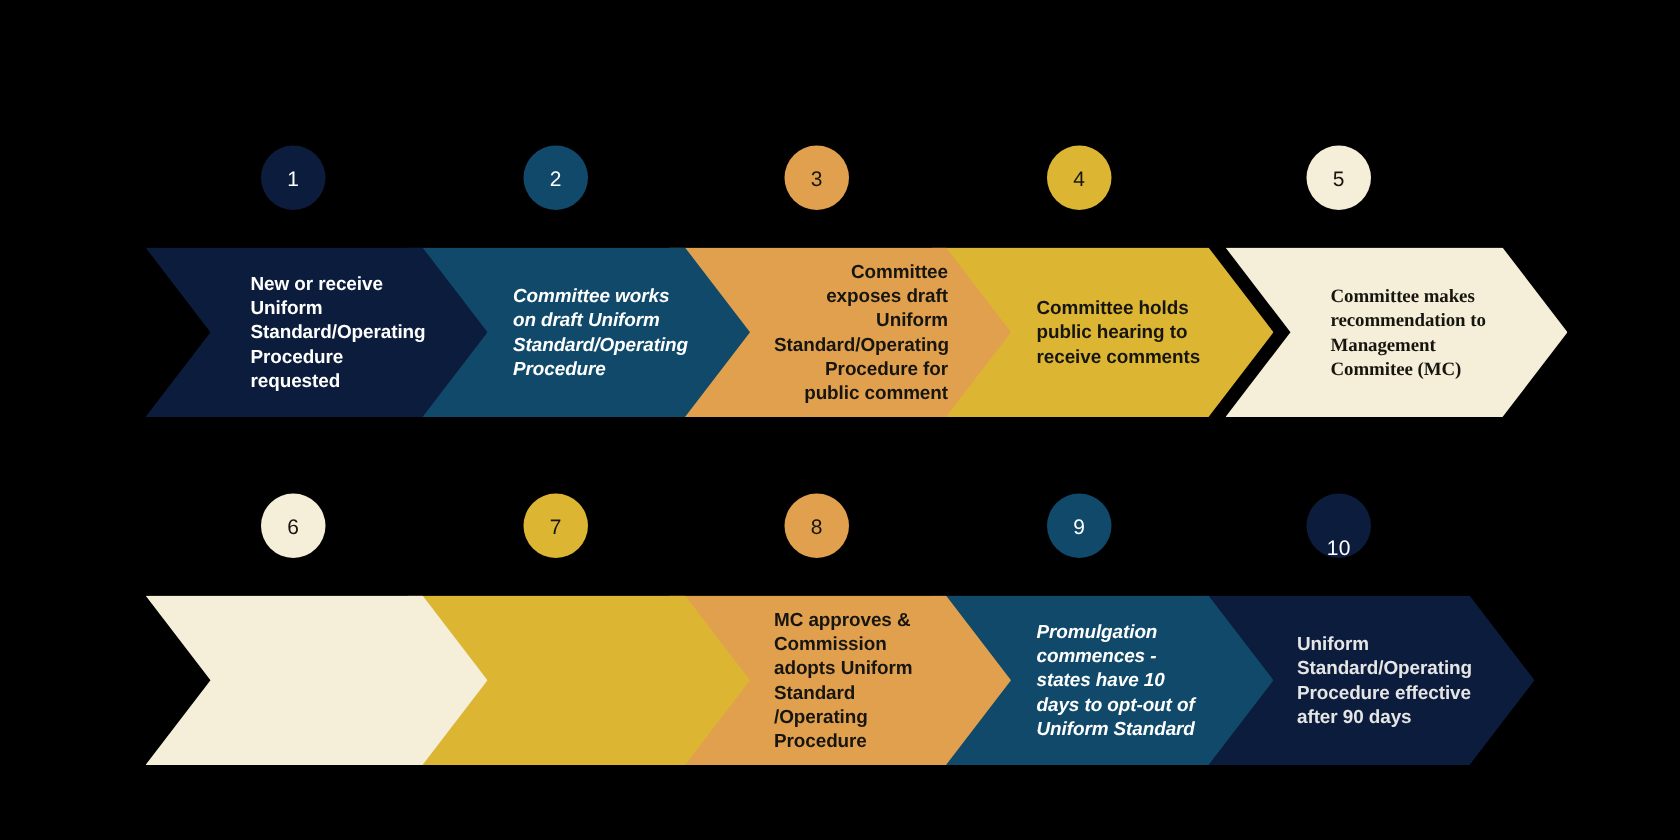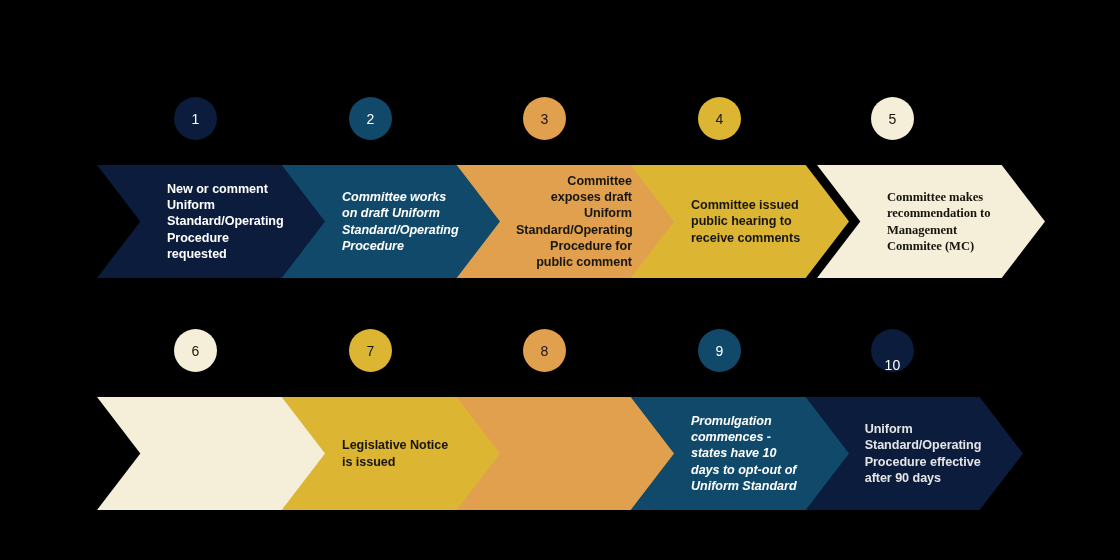--- a/index.html
+++ b/index.html
@@ -99,33 +99,33 @@
     </div>
     <div class="badge" style="left: 698px; top: 97px; background: rgb(220, 182, 51); color: rgb(23, 21, 15);">
       <span>4</span>
     </div>
     <div class="badge" style="left: 871px; top: 97px; background: rgb(245, 238, 216); color: rgb(23, 21, 15);">
       <span>5</span>
     </div>
 
     <div class="step first" style="left:97px; top:165px; width:228px; z-index:5;">
       <div class="shape" style="background: rgb(12, 28, 61);"></div>
-      <div class="label" style="color: rgb(255, 255, 255);"><span class="label-inner">New or comment Uniform Standard/Operating Procedure requested</span></div>
+      <div class="label" style="color: rgb(255, 255, 255);"><span class="label-inner">New or receive Uniform Standard/Operating Procedure requested</span></div>
     </div>
     <div class="step" style="left:272px; top:165px; width:228px; z-index:4;">
       <div class="shape" style="background: rgb(16, 73, 106);"></div>
       <div class="label" style="color: rgb(255, 255, 255); font-style: italic;"><span class="label-inner">Committee works on draft Uniform Standard/Operating Procedure</span></div>
     </div>
     <div class="step" style="left:446px; top:165px; width:228px; z-index:3;text-align:right;">
       <div class="shape" style="background: rgb(224, 160, 78);"></div>
       <div class="label" style="color: rgb(23, 21, 15);"><span class="label-inner">Committee exposes draft Uniform Standard/Operating Procedure for public comment</span></div>
     </div>
     <div class="step" style="left:621px; top:165px; width:228px; z-index:2;">
       <div class="shape" style="background: rgb(220, 182, 51);"></div>
-      <div class="label" style="color: rgb(23, 21, 15);"><span class="label-inner">Committee issued public hearing to receive comments</span></div>
+      <div class="label" style="color: rgb(23, 21, 15);"><span class="label-inner">Committee holds public hearing to receive comments</span></div>
     </div>
     <div class="step" style="left:817px; top:165px; width:228px; z-index:1;font-family:Liberation Serif, serif;">
       <div class="shape" style="background: rgb(245, 238, 216);"></div>
       <div class="label" style="color: rgb(23, 21, 15);"><span class="label-inner">Committee makes recommendation to Management Commitee (MC)</span></div>
     </div>
   </div>
 
   <div class="row row-2">
 
     <div class="badge" style="left: 174px; top: 97px; background: rgb(245, 238, 216); color: rgb(23, 21, 15);">
@@ -142,24 +142,24 @@
     </div>
     <div class="badge" style="left: 871px; top: 97px; background: rgb(12, 28, 61); color: rgb(255, 255, 255); align-items: flex-end;">
       <span>10</span>
     </div>
 
     <div class="step first" style="left:97px; top:165px; width:228px; z-index:5;">
       <div class="shape" style="background: rgb(245, 238, 216);"></div>
     </div>
     <div class="step" style="left:272px; top:165px; width:228px; z-index:4;">
       <div class="shape" style="background: rgb(220, 182, 51);"></div>
-      <div class="label" style="color: rgb(23, 21, 15);"><span class="label-inner">Legislative Notice is issued</span></div>
     </div>
     <div class="step" style="left:446px; top:165px; width:228px; z-index:3;">
       <div class="shape" style="background: rgb(224, 160, 78);"></div>
+      <div class="label" style="color: rgb(23, 21, 15);"><span class="label-inner">MC approves &amp; Commission adopts Uniform Standard /Operating Procedure</span></div>
     </div>
     <div class="step" style="left:621px; top:165px; width:228px; z-index:2;font-style:italic;">
       <div class="shape" style="background: rgb(16, 73, 106);"></div>
       <div class="label" style="color: rgb(255, 255, 255);"><span class="label-inner">Promulgation commences - states have 10 days to opt-out of Uniform Standard</span></div>
     </div>
     <div class="step" style="left:795px; top:165px; width:228px; z-index:1;">
       <div class="shape" style="background: rgb(12, 28, 61);"></div>
       <div class="label" style="color: #e5e5e5; align-items: center;"><span class="label-inner">Uniform Standard/Operating Procedure effective after 90 days</span></div>
     </div>
   </div>

